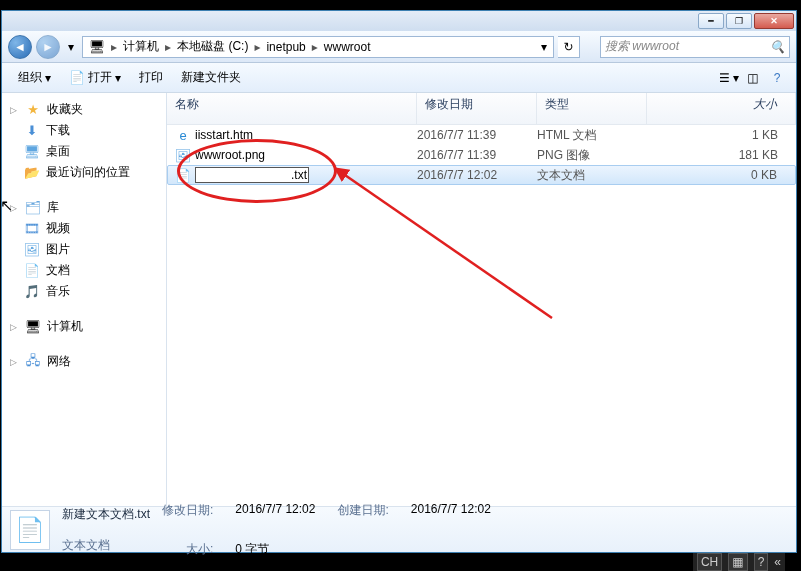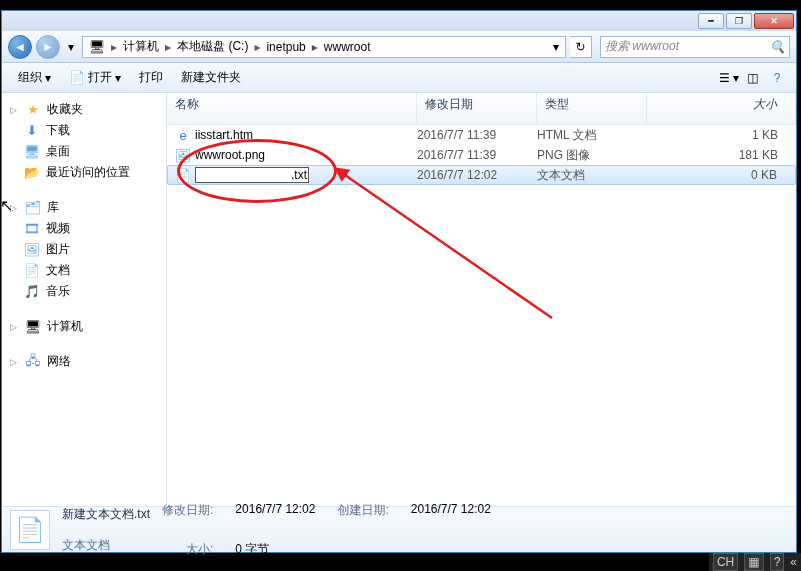--- a/index.html
+++ b/index.html
@@ -9,21 +9,21 @@
 .titlebtn { width: 26px; height: 16px; background: linear-gradient(#f7fbff,#d7e6f8); border: 1px solid #8aa8c8; border-radius: 2px; display: flex; align-items: center; justify-content: center; font-size: 9px; cursor: pointer; }
 .titlebtn.close { width: 40px; background: linear-gradient(#e9a8a0,#d45b4f); border-color: #963a32; color: #fff; font-weight: bold; }
 .navbar { height: 32px; background: linear-gradient(#f7fbff,#dce8f7); display: flex; align-items: center; padding: 0 6px; gap: 4px; border-bottom: 1px solid #b6c8dd; }
 .navbtn { width: 24px; height: 24px; border-radius: 50%; background: radial-gradient(circle at 30% 30%, #7fb6e8,#2a6db6); border: 1px solid #3f76ad; display: flex; align-items: center; justify-content: center; color: #fff; cursor: pointer; }
 .navbtn.fwd { opacity: .55; }
 .navdrop { width: 14px; height: 24px; display: flex; align-items: center; justify-content: center; cursor: pointer; }
 .addressbar { flex: 1; height: 22px; border: 1px solid #9eb8d6; background: #fff; display: flex; align-items: center; padding: 0 2px; }
 .addressbar .seg { display: flex; align-items: center; gap: 3px; padding: 0 4px; cursor: pointer; }
 .addressbar .sep { color: #555; padding: 0 2px; }
 .refresh { width: 22px; height: 22px; border: 1px solid #9eb8d6; border-left: none; background: #fff; display: flex; align-items: center; justify-content: center; cursor: pointer; }
-.searchbox { width: 190px; height: 22px; border: 1px solid #9eb8d6; background: #fff; margin-left: 4px; display: flex; align-items: center; padding: 0 4px; color: #888; font-style: italic; }
+.searchbox { width: 190px; height: 22px; border: 1px solid #9eb8d6; background: #fff; margin-left: 16px; display: flex; align-items: center; padding: 0 4px; color: #888; font-style: italic; }
 .searchbox .sicon { margin-left: auto; color: #5a7fa8; }
 .toolbar { height: 30px; background: linear-gradient(#f5faff,#e3eefb); border-bottom: 1px solid #cddae8; display: flex; align-items: center; padding: 0 8px; gap: 2px; }
 .tbtn { padding: 3px 8px; cursor: pointer; display: flex; align-items: center; gap: 3px; }
 .toolbar .spacer { flex: 1; }
 .ticon { width: 22px; height: 22px; display: flex; align-items: center; justify-content: center; cursor: pointer; }
 .body { flex: 1; display: flex; min-height: 0; }
 .sidebar { width: 165px; border-right: 1px solid #d9e3ee; background: #fff; padding: 6px 0; overflow: hidden; }
 .sgroup { margin-bottom: 14px; }
 .sitem { display: flex; align-items: center; gap: 6px; padding: 2px 6px 2px 22px; cursor: pointer; white-space: nowrap; }
 .sitem.head { padding-left: 8px; }
@@ -45,21 +45,21 @@
 .rename .seltxt { background: #3399ff; color: #4c1d95; padding: 0 11px; margin-top: 44px; }
 .details { height: 46px; border-top: 1px solid #d9e3ee; background: linear-gradient(#f6fafe,#e8f1fb); display: flex; align-items: center; padding: 4px 8px; gap: 12px; }
 .details .bigicon { width: 40px; height: 40px; background: #fff; border: 1px solid #c5d4e6; display: flex; align-items: center; justify-content: center; font-size: 24px; color: #6b89ab; }
 .details .info { display: grid; grid-template-columns: auto auto auto auto; column-gap: 18px; row-gap: 2px; font-size: 11px; gap: 22px; }
 .details .label { color: #5a7090; text-align: right; }
 .details .fname { font-size: 12px; color: #1a2a3f; }
 .details .ftype { color: #5a7090; }
 .annot-ellipse { position: absolute; border: 3px solid #e02020; border-radius: 50%; pointer-events: none; }
 .annot-arrow { position: absolute; pointer-events: none; }
 .cursor { position: absolute; left: 0px; top: 196px; font-size: 16px; color: #000; pointer-events: none; }
-.taskbar { position: absolute; bottom: 0; right: 0; height: 18px; display: flex; align-items: center; gap: 6px; padding: 0 4px; background: #222; color: #ccc; font-size: 10px; }
+.taskbar { position: absolute; bottom: 0; right: 16px; height: 18px; display: flex; align-items: center; gap: 6px; padding: 0 4px; background: #222; color: #ccc; font-size: 10px; }
 .taskbar .tb { padding: 1px 3px; border: 1px solid #555; background: #333; }
 </style>
 </head>
 <body>
 
 <div class="window">
   <div class="titlebar">
     <div class="titlebtn">━</div>
     <div class="titlebtn">❐</div>
     <div class="titlebtn close">✕</div>

